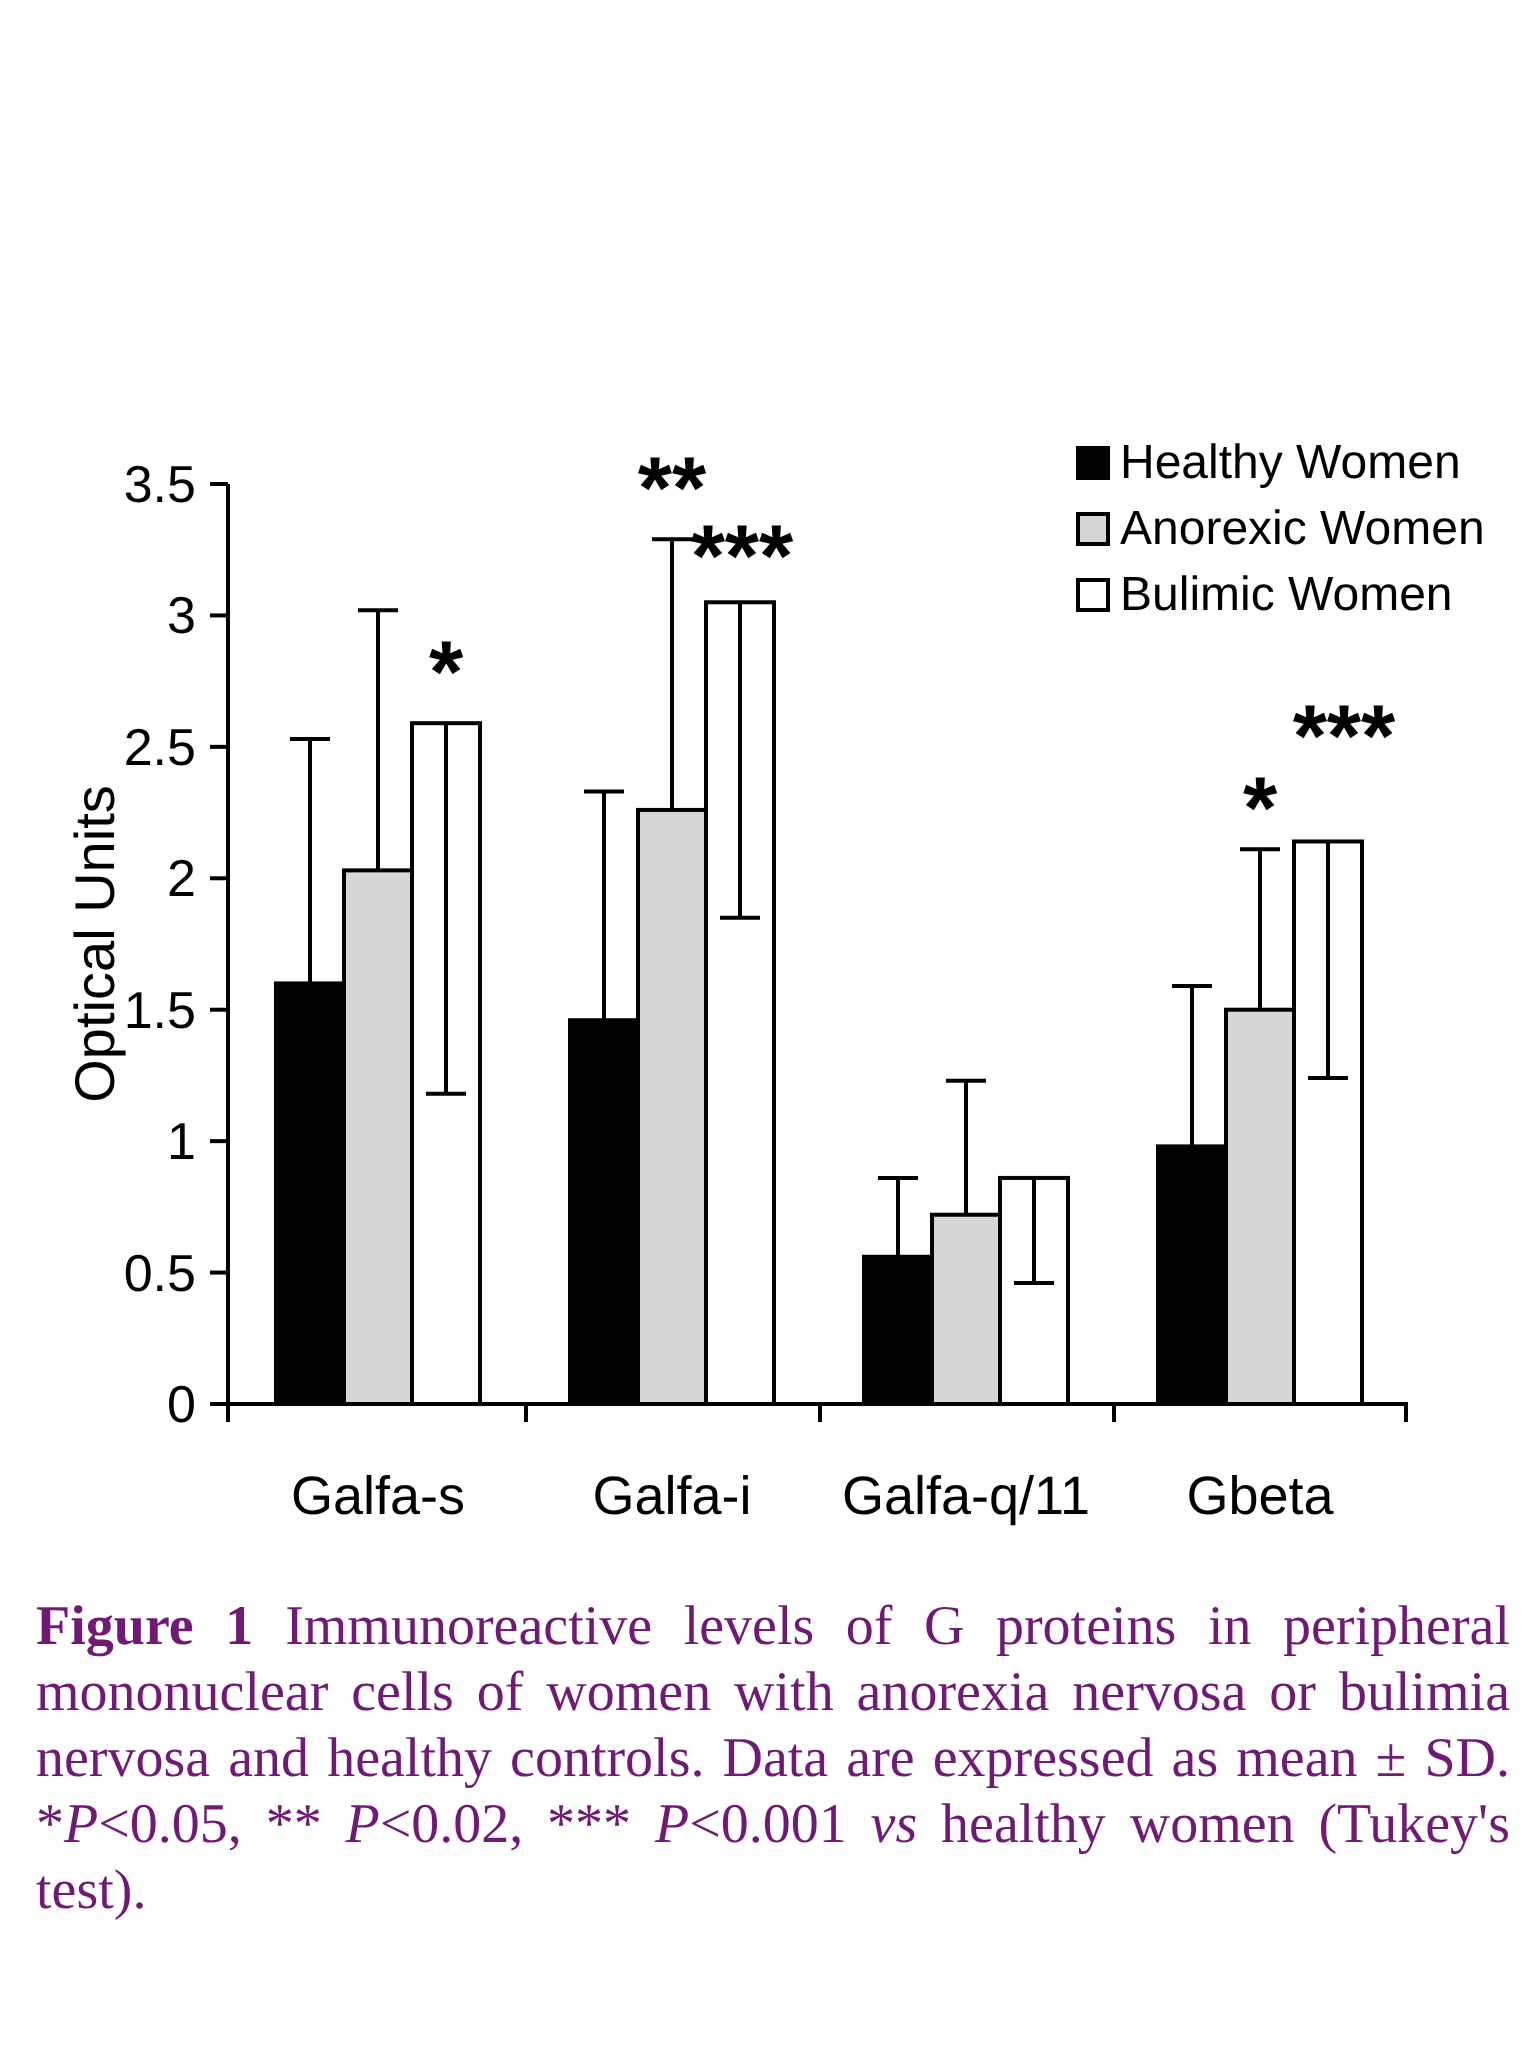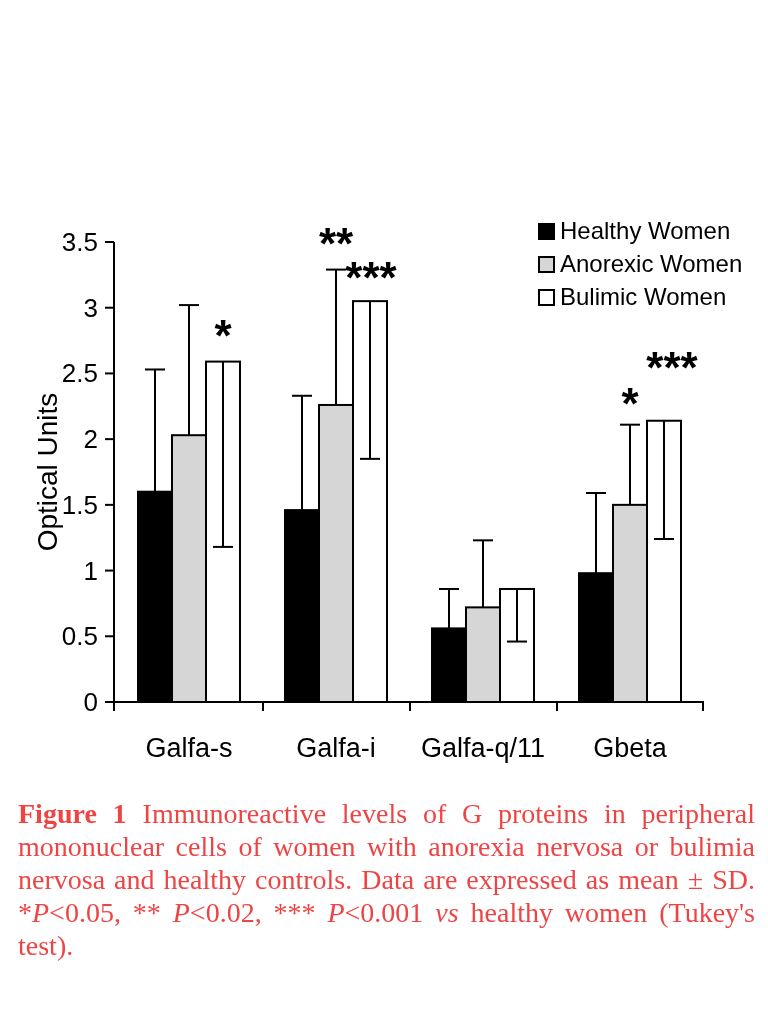--- a/index.html
+++ b/index.html
@@ -21,21 +21,21 @@
     fill: #000000;
   }
   .caption {
     position: absolute;
     left: 18px;
     top: 769px;
     width: 737px;
     font-family: "Liberation Serif", serif;
     font-size: 28px;
     line-height: 33px;
-    color: #ef4444;
+    color: #701a75;
     text-align: justify;
   }
   .caption .flabel {
     font-weight: bold;
     margin-right: 16px;
   }
   .caption .it { font-style: italic; }
 </style>
 </head>
 <body>

